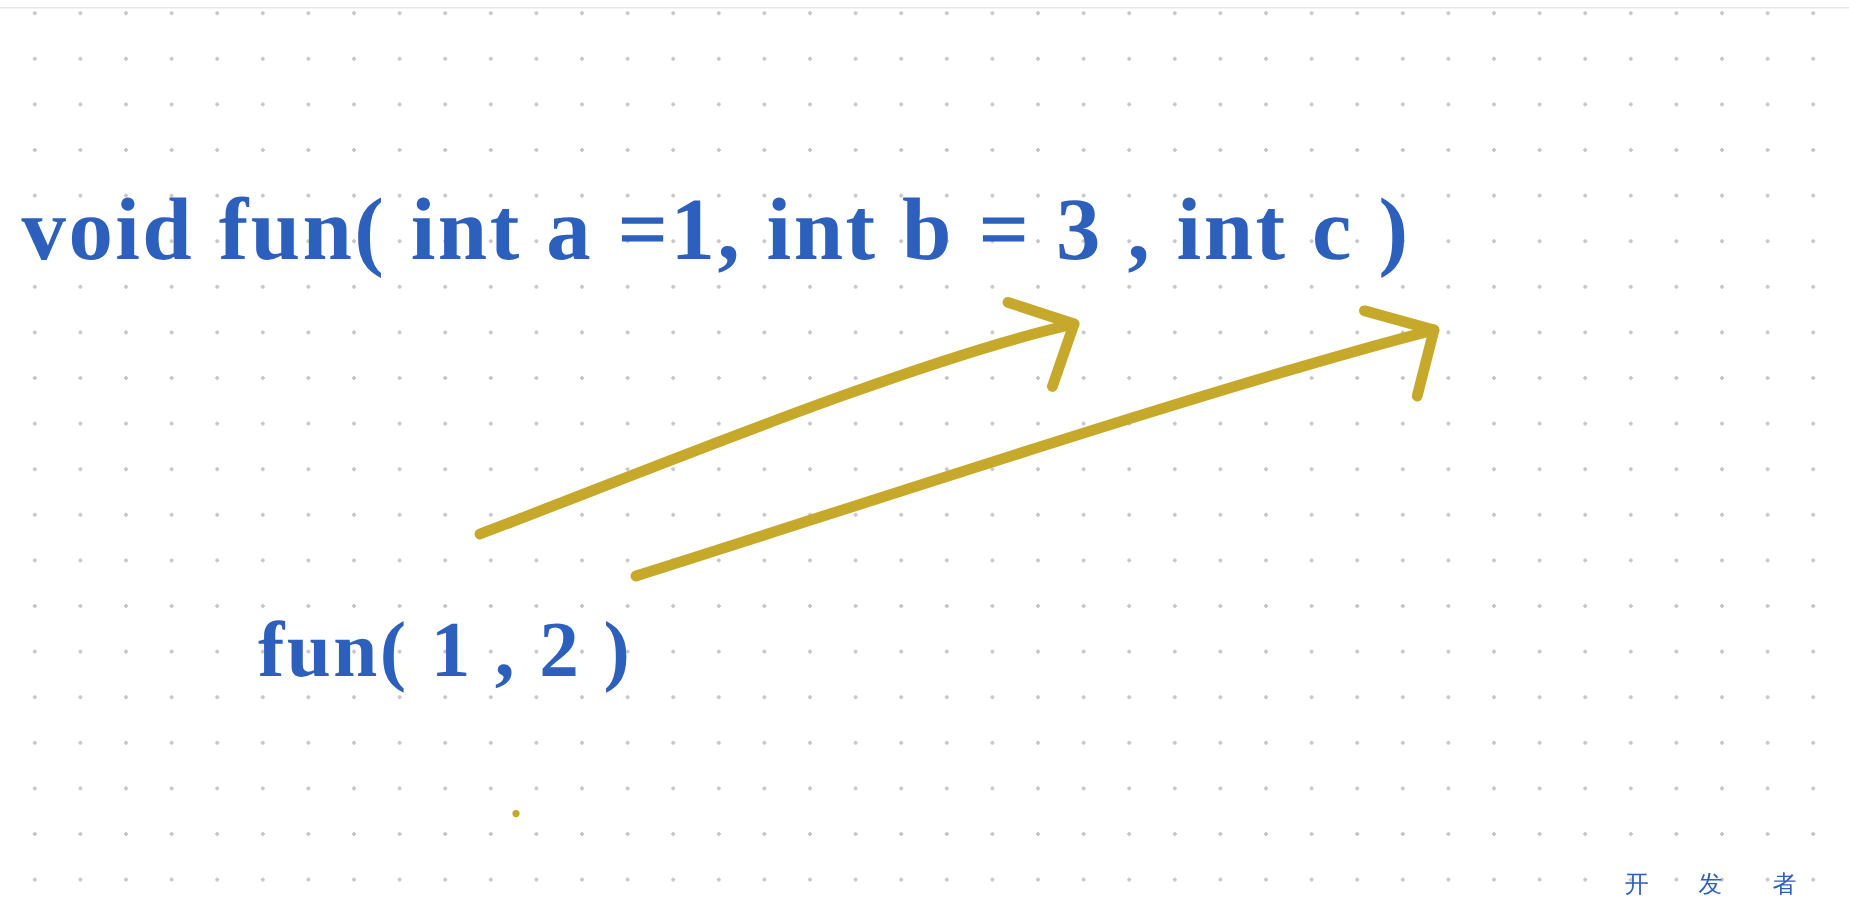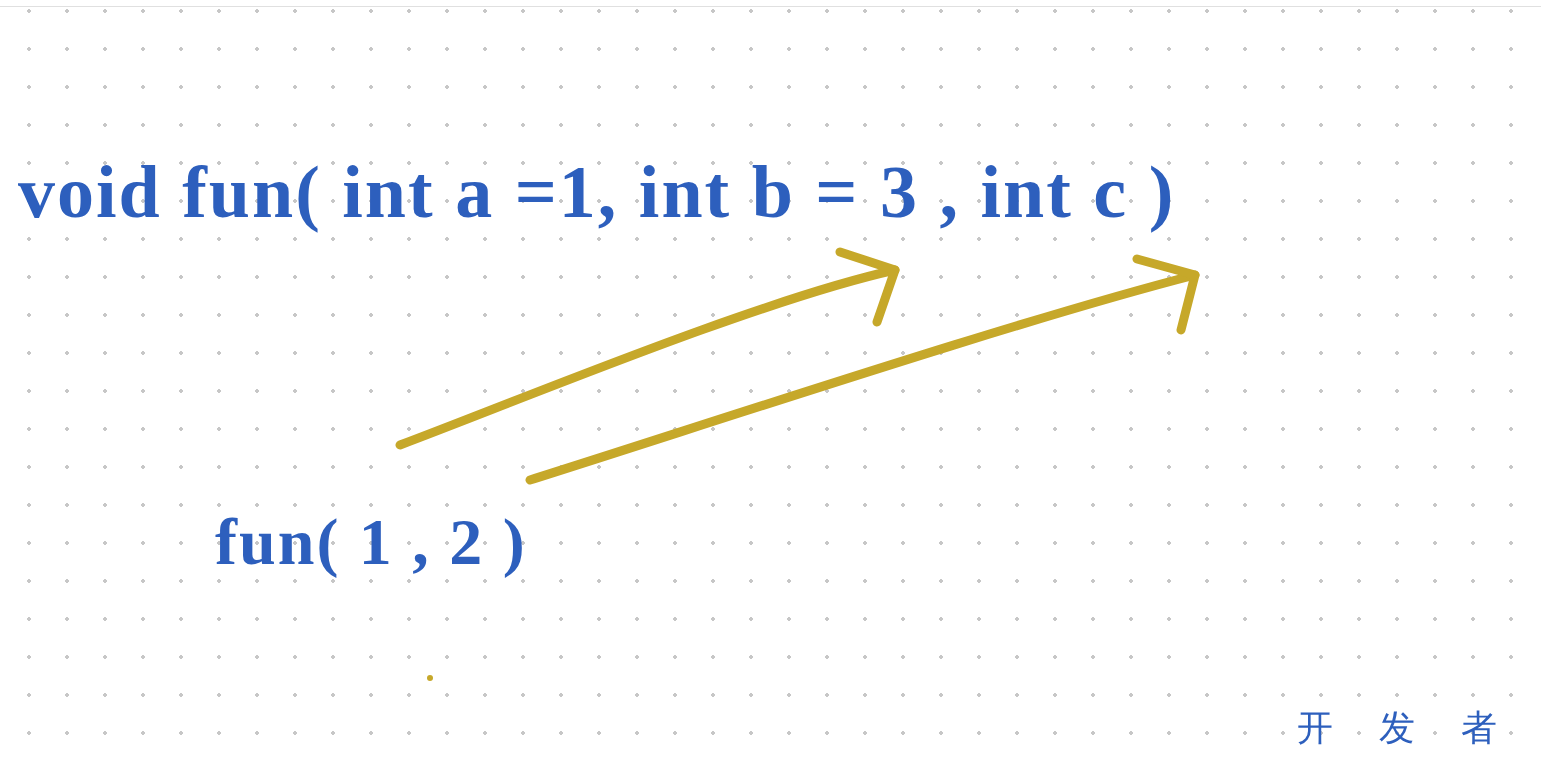--- a/index.html
+++ b/index.html
@@ -38,21 +38,21 @@
     .line2 { top: 480px; left: 215px; font-size: 66px; margin-top: 24px; }
     .watermark {
       position: absolute;
       right: 26px;
       bottom: 12px;
       text-align: right;
       line-height: 1.1;
     }
     .watermark .cn {
       color: #2d5fbd;
-      font-size: 36px;
+      font-size: 20px;
       letter-spacing: 18px;
       font-family: "Microsoft YaHei", sans-serif;
     }
     .watermark .en {
       color: #2d5fbd;
       font-size: 24px;
       letter-spacing: 3px;
       font-family: Arial, sans-serif;
     }
     .watermark .gray { color: #bdbdbd; }

